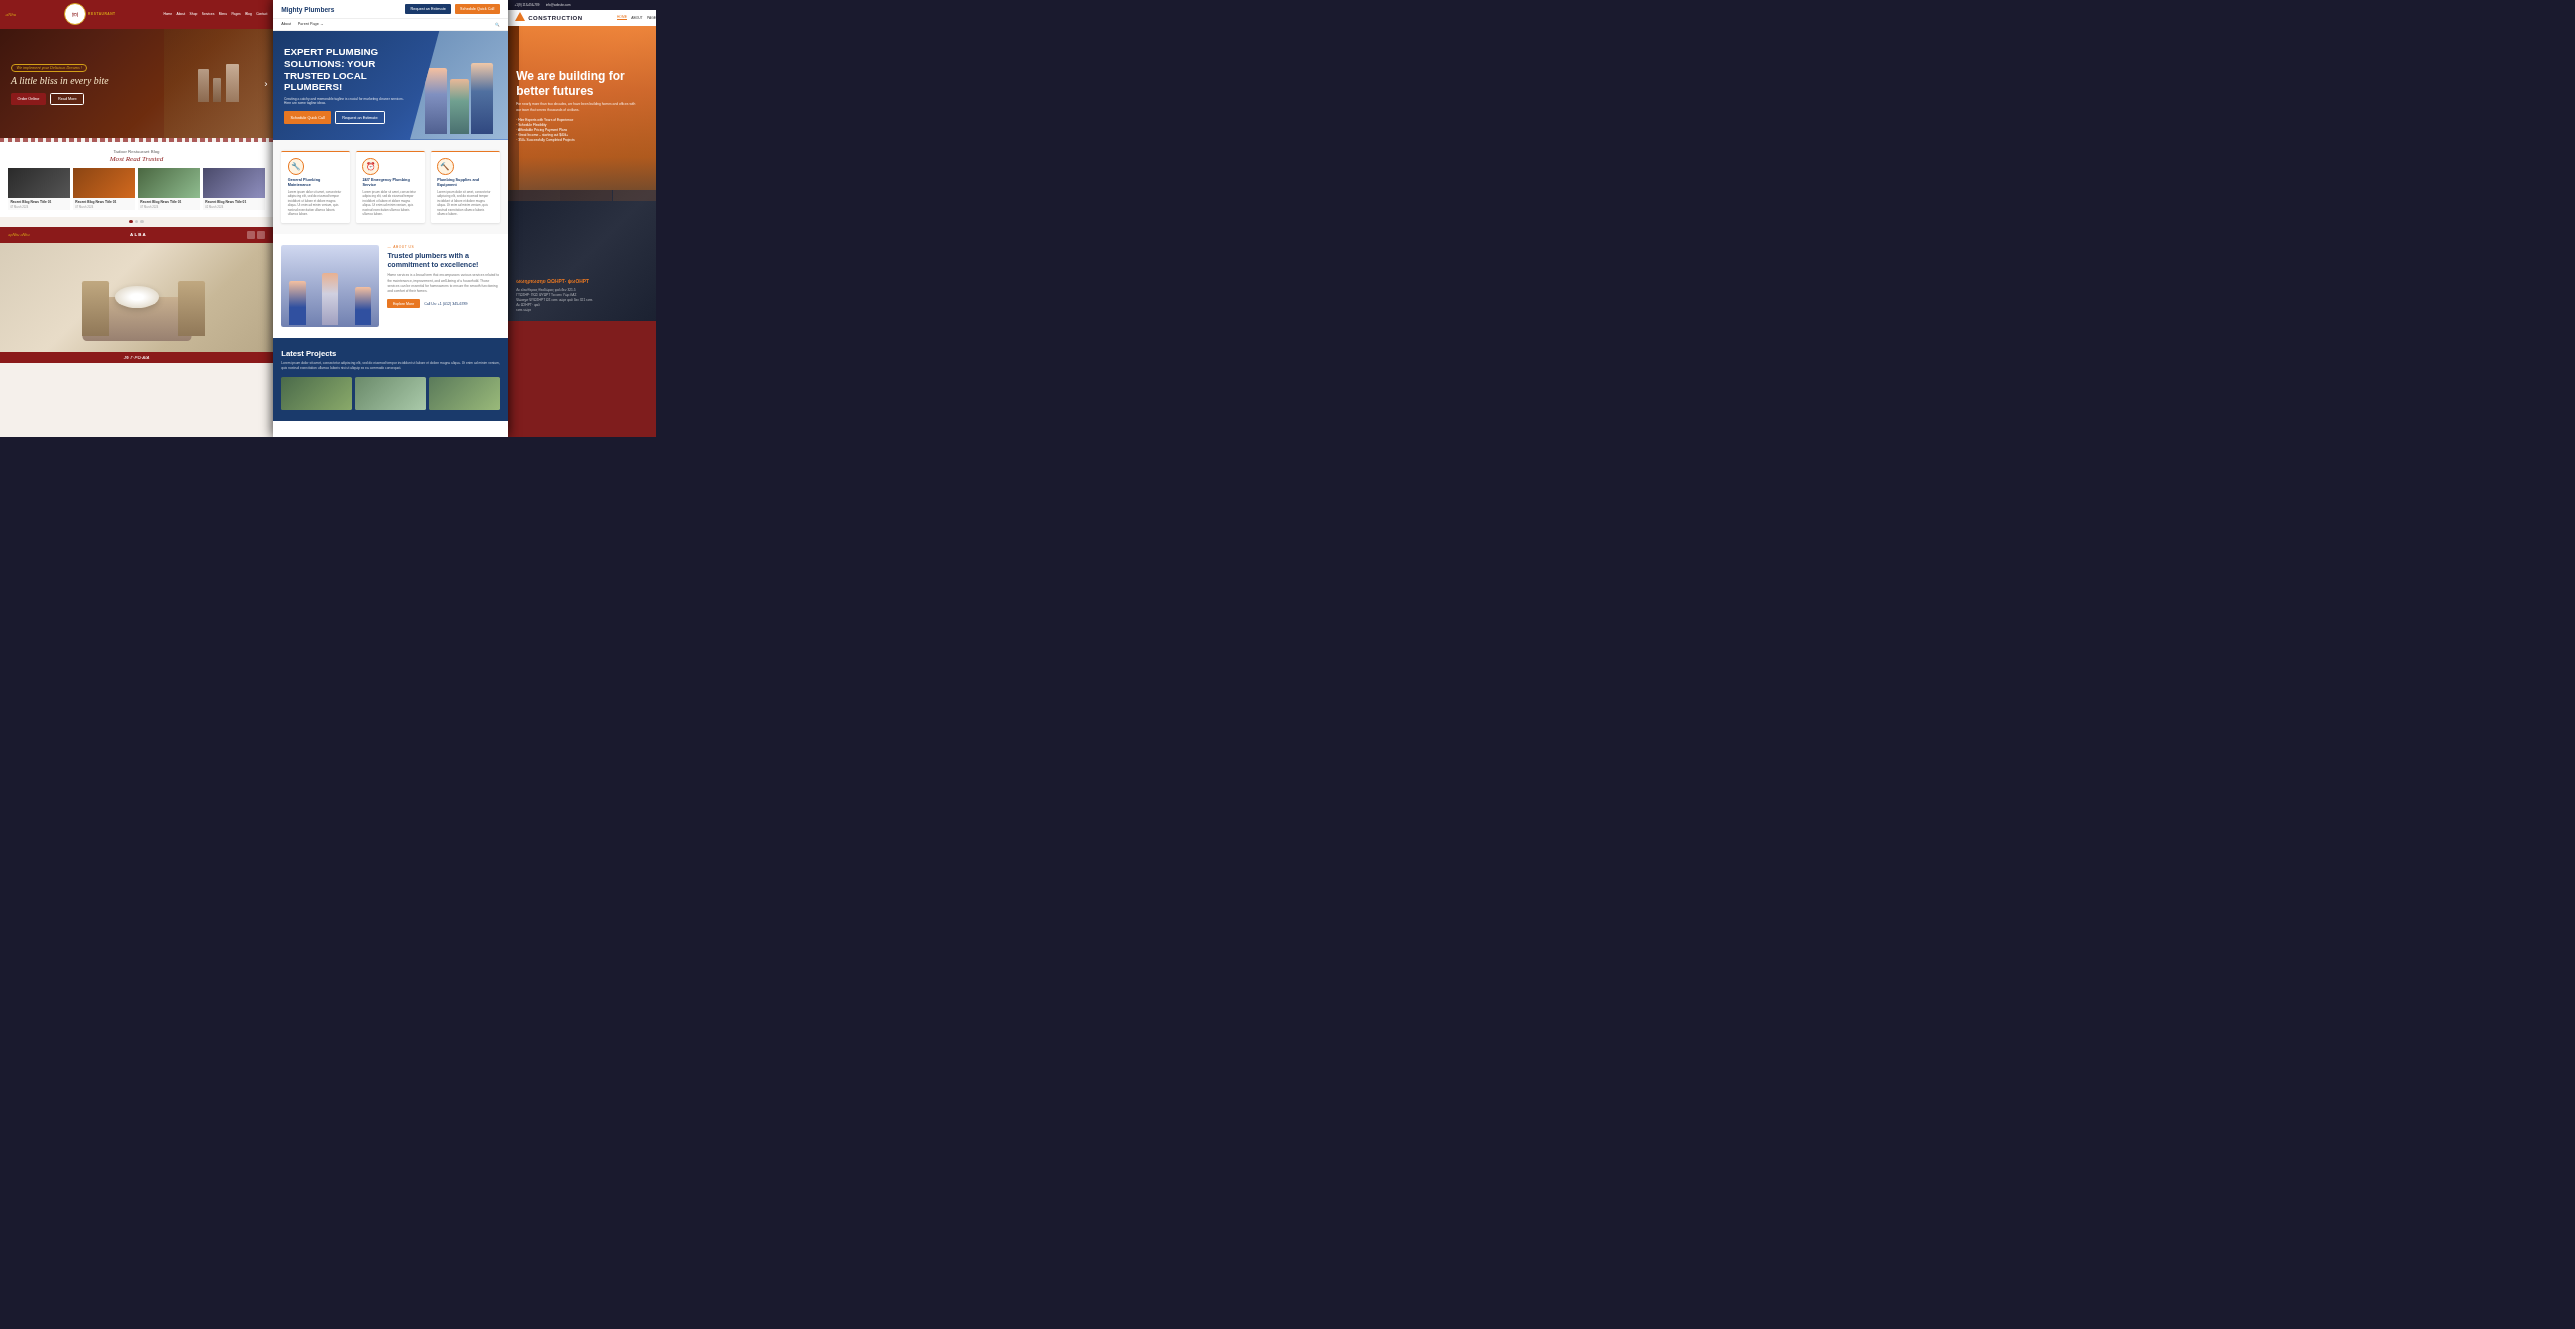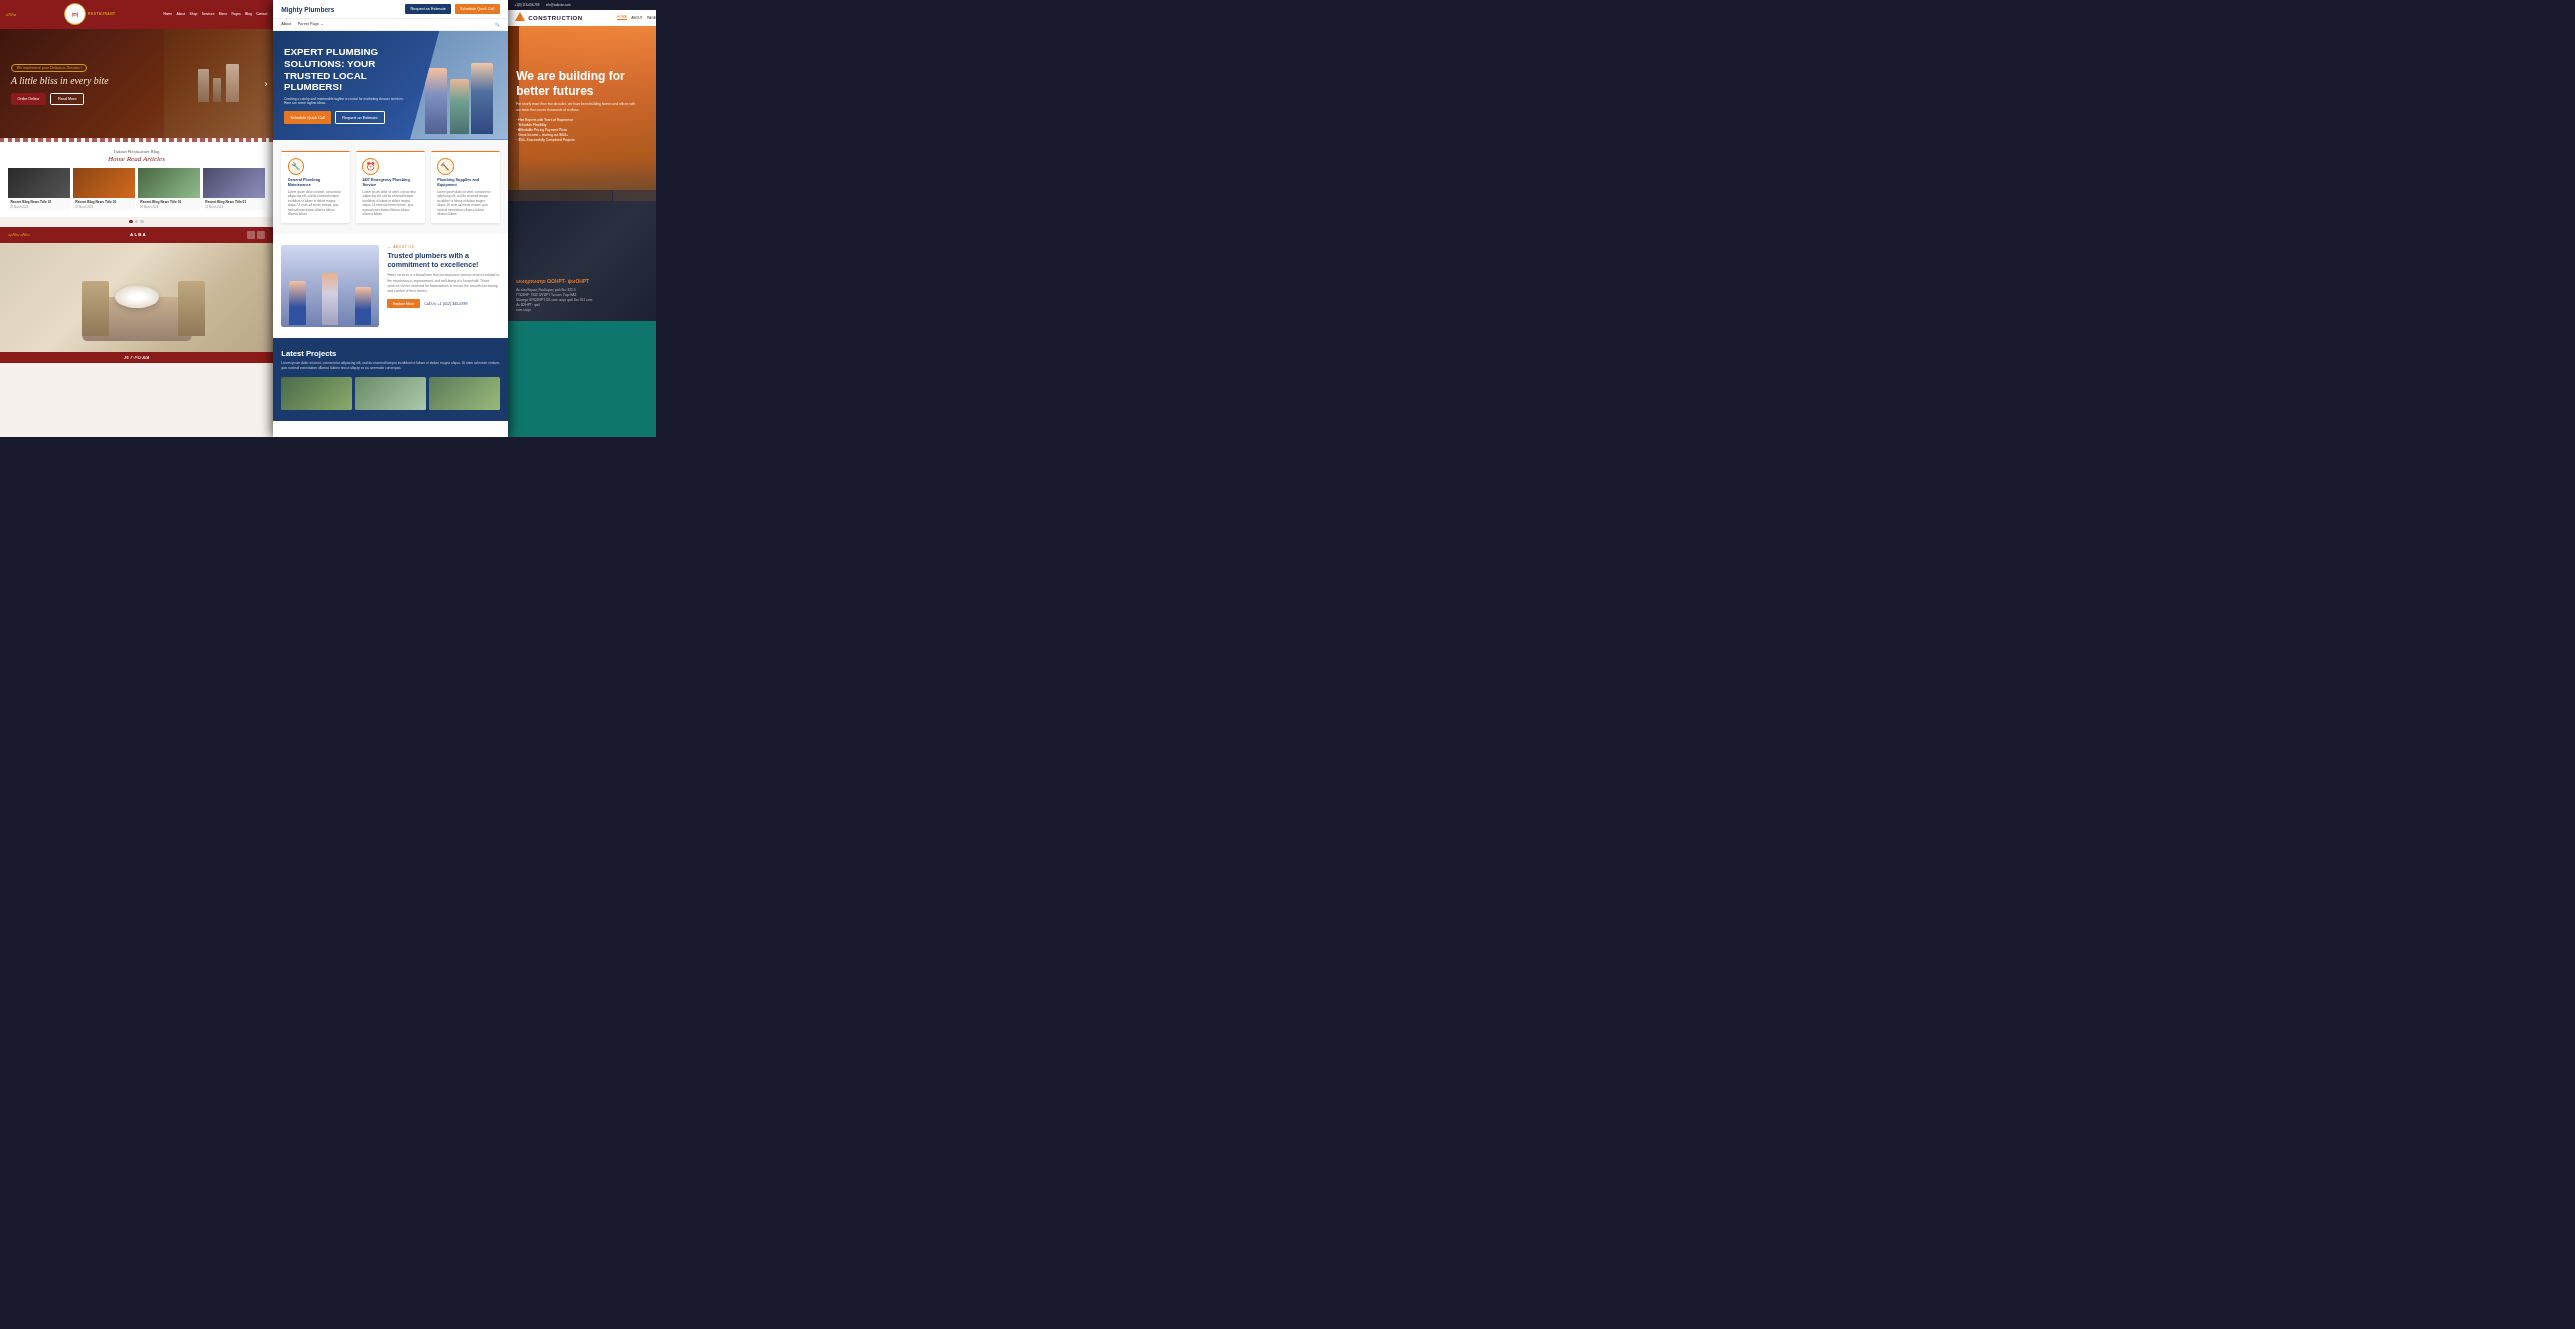--- a/index.html
+++ b/index.html
@@ -371,21 +371,21 @@
     .panel-right {
       width: 257px;
       height: 437px;
       overflow: hidden;
       position: relative;
       flex-shrink: 0;
     }
 
     .construction-site {
       width: 257px;
-      background: #0f766e;
+      background: #7f1d1d;
       height: 437px;
       overflow: hidden;
     }
 
     
     .const-header {
       background: #fff;
       padding: 2.7px 6.6px;
       display: flex; align-items: center; justify-content: space-between;
     }
@@ -566,21 +566,21 @@
             </div>
           </div>
         </div>
         <div class="rest-hero-arrow">›</div>
       </div>
 
       <div style="height:4.4px;background:repeating-linear-gradient(90deg, #8b1a1a 0px,#8b1a1a 4.4px,#f5f0eb 4.4px,#f5f0eb 7.7px);opacity:0.7;"></div>
 
       <div class="rest-blog-section">
         <div class="rest-blog-subtitle">Tadoor Restaurant Blog</div>
-        <div class="rest-blog-title">Home Read Articles</div>
+        <div class="rest-blog-title">Most Read Trusted</div>
         <div class="rest-blog-grid">
 
           <div class="rest-blog-card">
             <div class="rest-blog-img">
               <div class="rest-blog-img-inner rest-blog-img-1"></div>
             </div>
             <div class="rest-blog-card-title">Recent Blog News Title 01</div>
             <div class="rest-blog-card-date">07 March 2024</div>
           </div>
 

